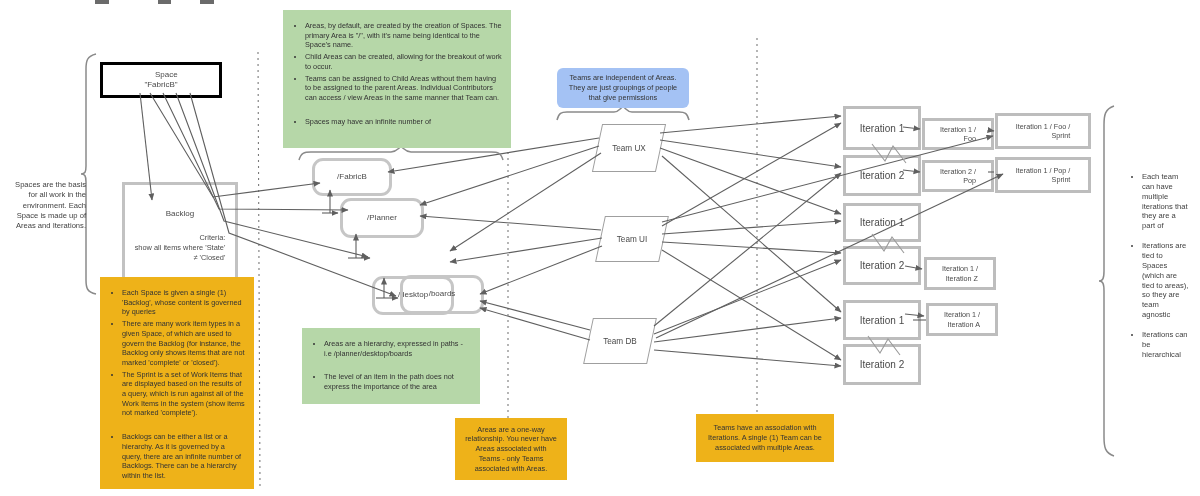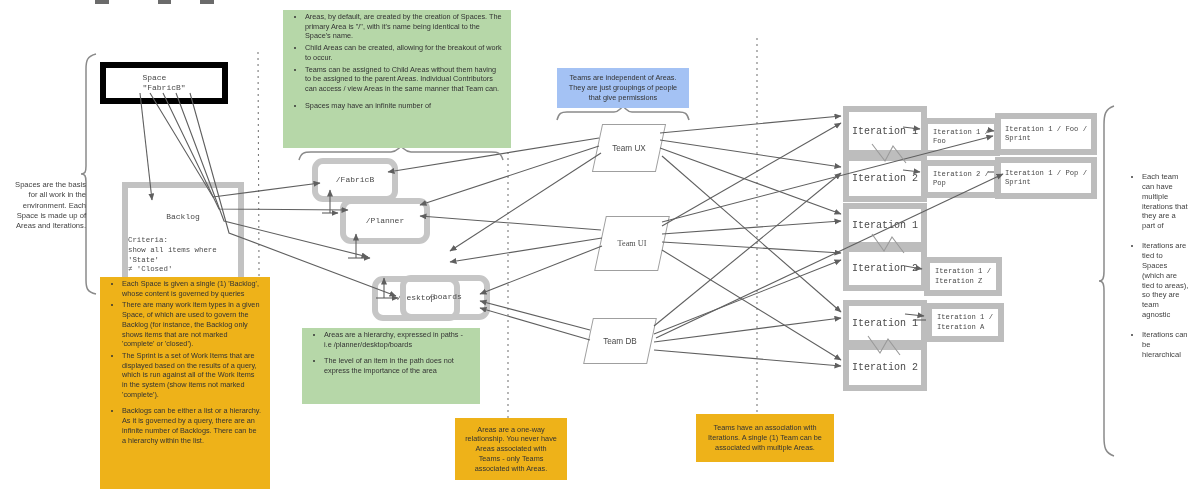--- a/index.html
+++ b/index.html
@@ -1,41 +1,41 @@
 <!DOCTYPE html>
 <html><head>
 <meta charset="utf-8">
 <style>
   html,body{margin:0;padding:0;background:#ffffff;}
   .canvas{position:relative;width:1200px;height:496px;background:#ffffff;overflow:hidden;
           font-family:"Liberation Sans",sans-serif;color:#3f3f3f;}
   .abs{position:absolute;}
   
-  .box{position:absolute;border:6px solid #000000;background:transparent;
-       display:flex;align-items:center;justify-content:center;text-align:left;
-       font-size:8px;line-height:1.3;white-space:pre-line;color:#4a4a4a;font-family:Liberation Mono, monospace;}
+  .box{position:absolute;border:3px solid #000000;background:transparent;
+       display:flex;align-items:center;justify-content:center;text-align:right;
+       font-size:8px;line-height:1.3;white-space:pre-line;color:#4a4a4a;}
   .area{border-radius:11px;border-color:#c6c6c6;font-size:8px;}
   .iter{border-color:#bdbdbd;font-size:10px;}
   .pathbox{border-color:#bdbdbd;font-size:7.2px;}
   .backlog-box{flex-direction:column;justify-content:flex-start;padding-top:24px;border-color:#c2c2c2;}
   .backlog-box .crit{margin-top:14px;font-size:7.4px;}
   
   .team{position:absolute;}
   .team .skin{position:absolute;left:0;top:0;right:0;bottom:0;border:1px solid #9f9f9f;
         transform:skewX(-12deg);background:transparent;}
   .team .lbl{position:absolute;left:0;top:0;right:0;bottom:0;display:flex;align-items:center;
         justify-content:center;font-size:8.2px;color:#4a4a4a;}
   
-  .note{position:absolute;font-size:7.3px;line-height:1.33;color:#333;padding:2px 9px;box-sizing:border-box;}
+  .note{position:absolute;font-size:7.3px;line-height:1.33;color:#333;padding:11px 9px;box-sizing:border-box;}
   .note-green{background:#b6d7a8;}
-  .note-blue{background:#a4c2f4;text-align:center;display:flex;align-items:center;justify-content:center;}
+  .note-blue{background:#a4c2f4;text-align:center;display:flex;align-items:center;justify-content:center;border-radius:6px;}
   .note-yellow{background:#eeb219;}
   .note ul{margin:0;padding-left:13px;list-style:disc;}
   .note li{margin:0 0 2px 0;}
-  .note li:last-child{margin-top:7px;}
+  .note li:last-child{margin-top:14px;}
   .note.center{text-align:center;display:flex;align-items:center;justify-content:center;}
   
   .ann-left{position:absolute;font-size:7.6px;line-height:1.35;text-align:right;color:#3f3f3f;}
   .ann-right{position:absolute;font-size:7.6px;line-height:1.3;color:#3f3f3f;}
   .ann-right ul{margin:9px;padding-left:11px;list-style:disc;}
   .ann-right li{margin-bottom:10px;}
   .ann-right li:last-child{margin-top:0;}
   .topmark{position:absolute;top:0;height:4px;background:#6b6b6b;}
   svg{display:block;}
 </style>
@@ -60,21 +60,21 @@
 
   <div class="box area" style="left:312px;top:158px;width:74px;height:32px;">/FabricB</div>
   <div class="box area" style="left:340px;top:198px;width:78px;height:34px;">/Planner</div>
   <div class="box area" style="left:372px;top:243px;width:76px;height:33px;margin-top:33px;">/desktop</div>
   <div class="box area" style="left:400px;top:275px;width:78px;height:33px;">/boards</div>
 
   <div class="team" style="left:597px;top:124px;width:64px;height:48px;">
     <div class="skin"></div>
     <div class="lbl">Team UX</div>
   </div>
-  <div class="team" style="left:600px;top:216px;width:64px;height:55px;font-family:Liberation Serif, serif;">
+  <div class="team" style="left:600px;top:216px;width:64px;height:46px;">
     <div class="skin"></div>
     <div class="lbl">Team UI</div>
   </div>
   <div class="team" style="left:588px;top:318px;width:64px;height:46px;">
     <div class="skin"></div>
     <div class="lbl">Team DB</div>
   </div>
 
   <div class="box iter" style="left:843px;top:106px;width:72px;height:38px;">Iteration 1</div>
   <div class="box iter" style="left:843px;top:155px;width:72px;height:35px;">Iteration 2</div>
@@ -196,21 +196,21 @@
     <span>Teams are independent of Areas. They are just groupings of people that give permissions</span>
   </div>
 
   <div class="note note-green" style="left:302px;top:328px;width:178px;height:76px;">
     <ul>
         <li>Areas are a hierarchy, expressed in paths - i.e /planner/desktop/boards</li>
         <li>The level of an item in the path does not express the importance of the area</li>
       </ul>
   </div>
 
-  <div class="note note-yellow" style="left:100px;top:277px;width:170px;height:212px;">
+  <div class="note note-yellow" style="left:100px;top:277px;width:154px;height:212px;">
     <ul>
         <li>Each Space is given a single (1) 'Backlog', whose content is governed by queries</li>
         <li>There are many work item types in a given Space, of which are used to govern the Backlog (for instance, the Backlog only shows items that are not marked 'complete' or 'closed').</li>
         <li>The Sprint is a set of Work Items that are displayed based on the results of a query, which is run against all of the Work Items in the system (show items not marked 'complete').</li>
         <li>Backlogs can be either a list or a hierarchy. As it is governed by a query, there are an infinite number of Backlogs. There can be a hierarchy within the list.</li>
       </ul>
   </div>
 
   <div class="note note-yellow center" style="left:455px;top:418px;width:112px;height:62px;">
     <span>Areas are a one-way relationship. You never have Areas associated with Teams - only Teams associated with Areas.</span>

